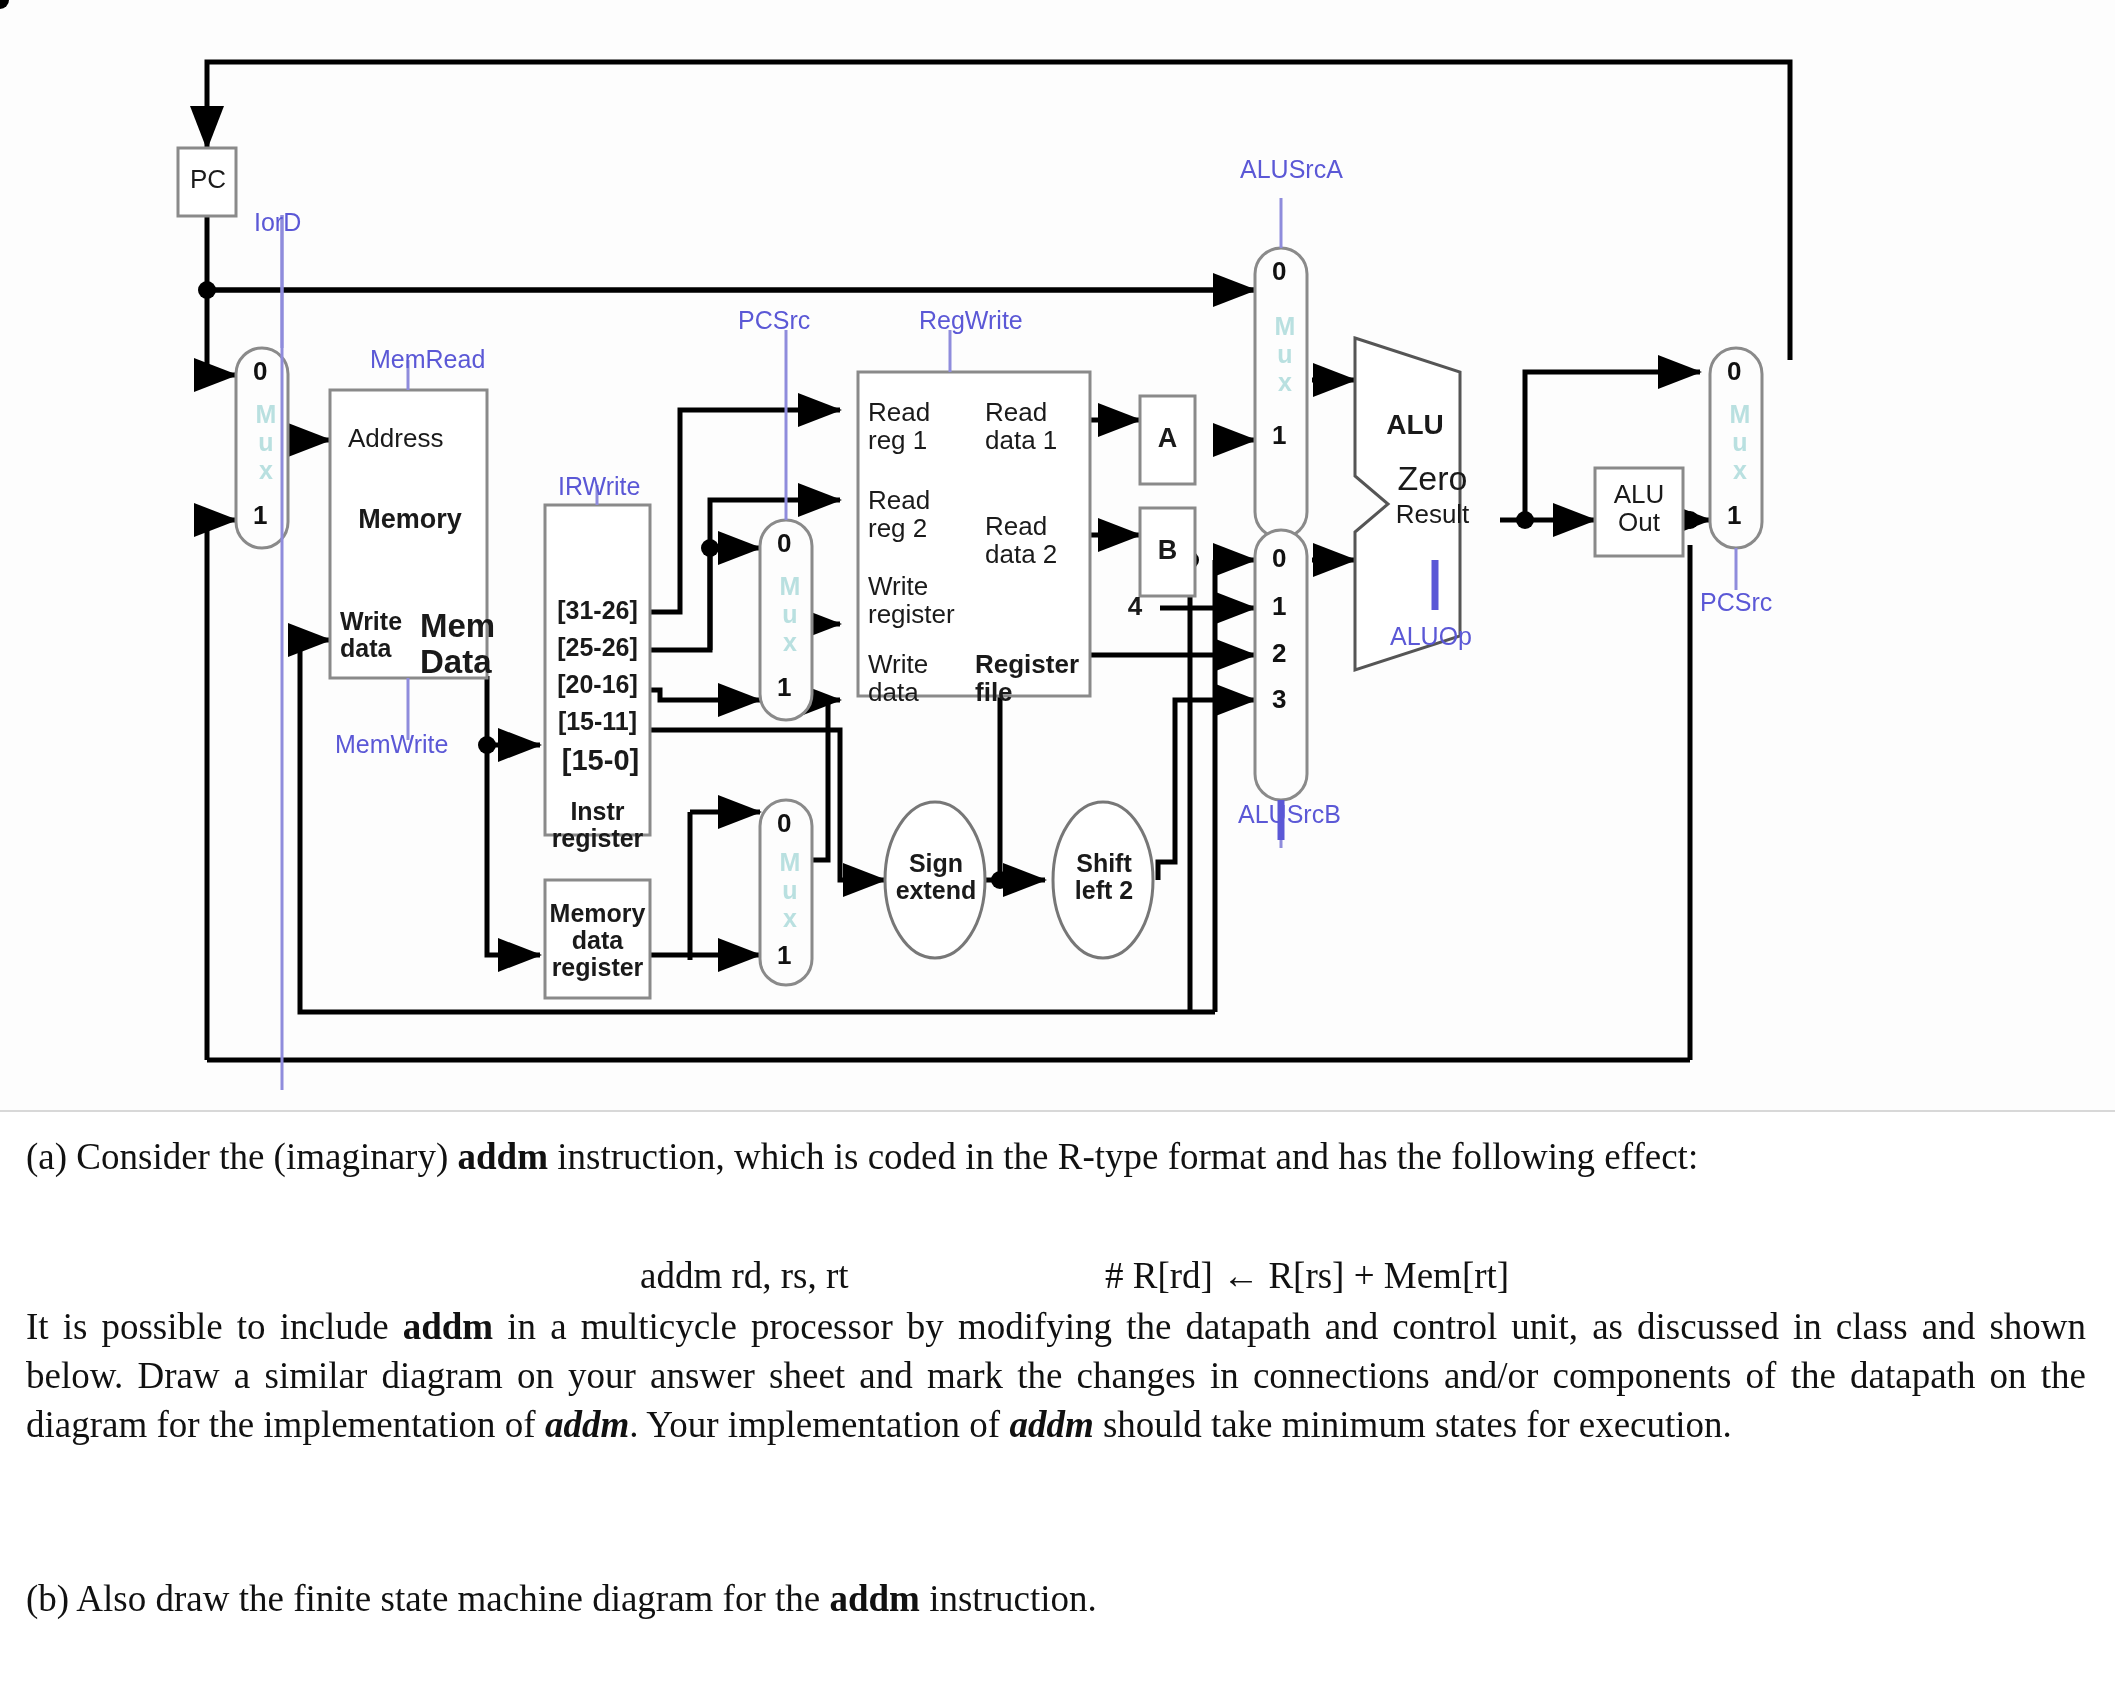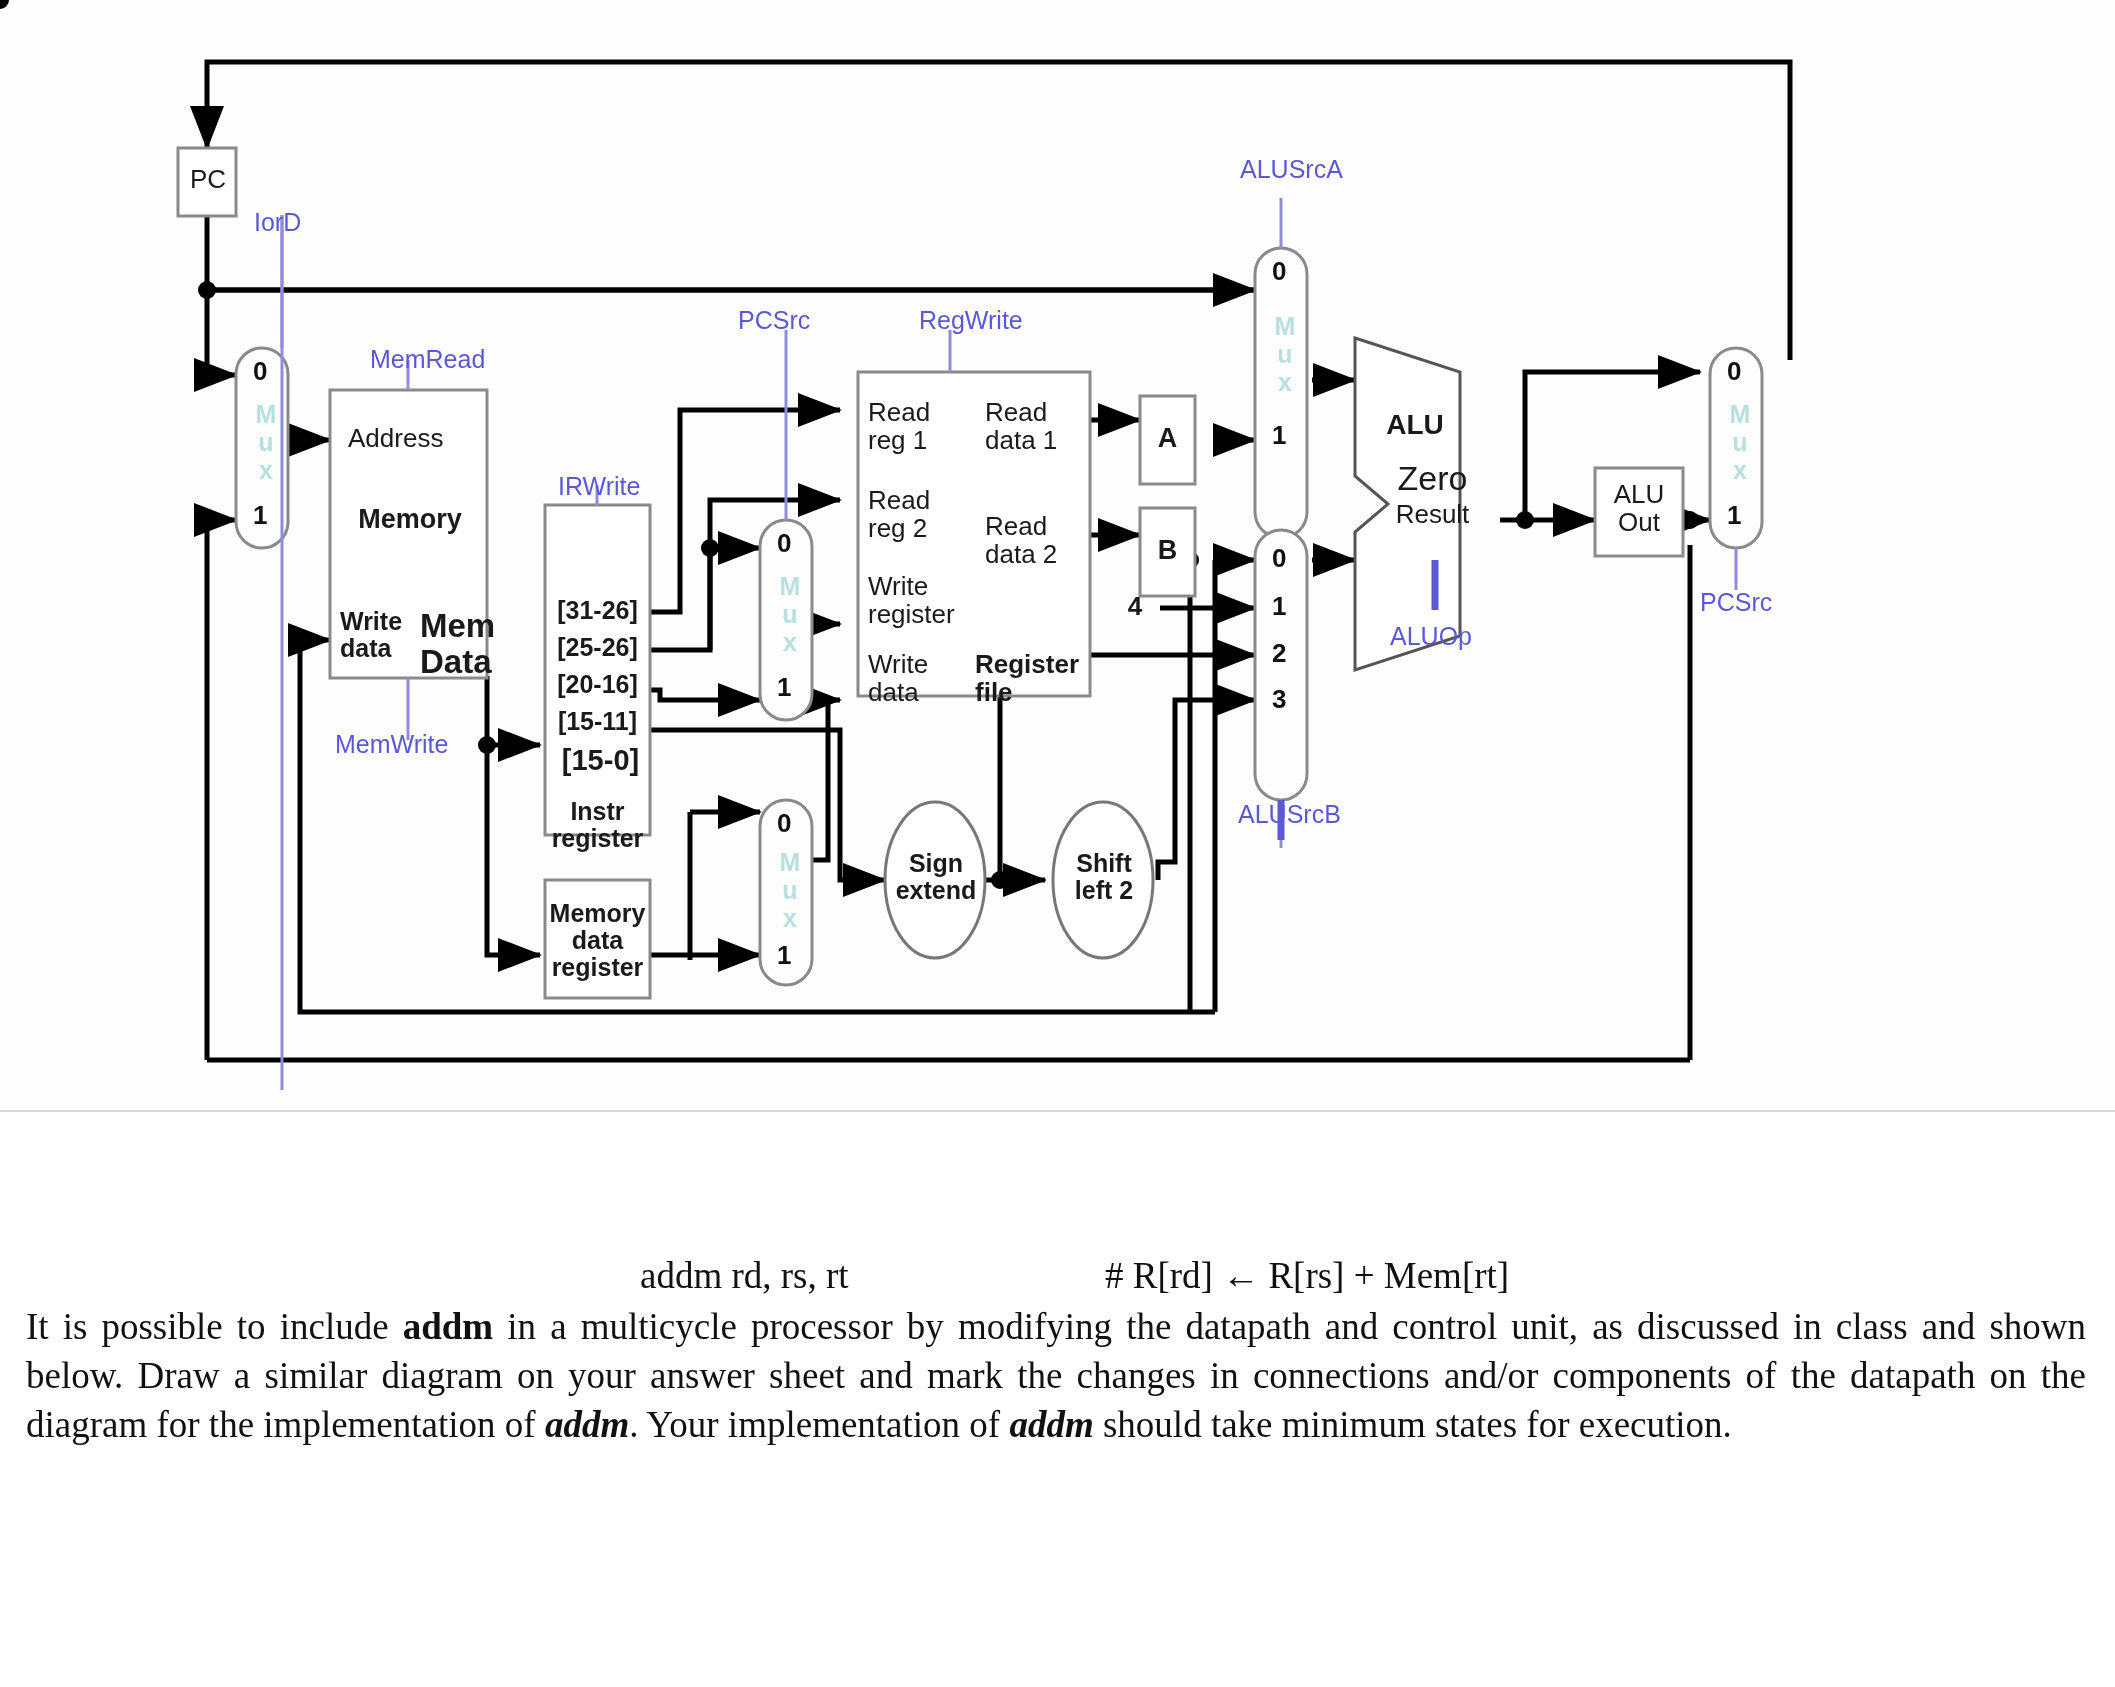--- a/index.html
+++ b/index.html
@@ -341,24 +341,30 @@
     <div class="ctrl" style="left:738px; top:306px;">PCSrc</div>
     <div class="ctrl" style="left:900px; top:306px;margin-left:19px;">RegWrite</div>
     <div class="ctrl" style="left:1240px; top:155px;">ALUSrcA</div>
     <div class="ctrl" style="left:1238px; top:800px;">ALUSrcB</div>
     <div class="ctrl" style="left:1390px; top:622px;">ALUOp</div>
     <div class="ctrl" style="left:1700px; top:588px;">PCSrc</div>
   </div>
 
   <div id="text-region">
 
+    <div class="para" id="para-a">
+      <span>(a) Consider the (imaginary) </span><b>addm</b><span> instruction, which is coded in the R-type format and has the following effect:</span>
+    </div>
 
     <div id="instr-line">
       <span id="instr-asm">addm rd, rs, rt</span>
       <span id="instr-cmt"># R[rd] ← R[rs] + Mem[rt]</span>
     </div>
 
     <div class="para" id="para-b">
       <span>It is possible to include </span><b>addm</b><span> in a multicycle processor by modifying the datapath and control unit, as discussed in class and shown below.  Draw a similar diagram on your answer sheet and mark the changes in connections and/or components of the datapath on the diagram for the implementation of </span><i>addm</i><span>. Your implementation of </span><i>addm</i><span> should take minimum states for execution.</span>
     </div>
 
+    <div class="para" id="para-c">
+      <span>(b) Also draw the finite state machine diagram for the </span><b>addm</b><span> instruction.</span>
+    </div>
   </div>
 </div>
 
 </body></html>

